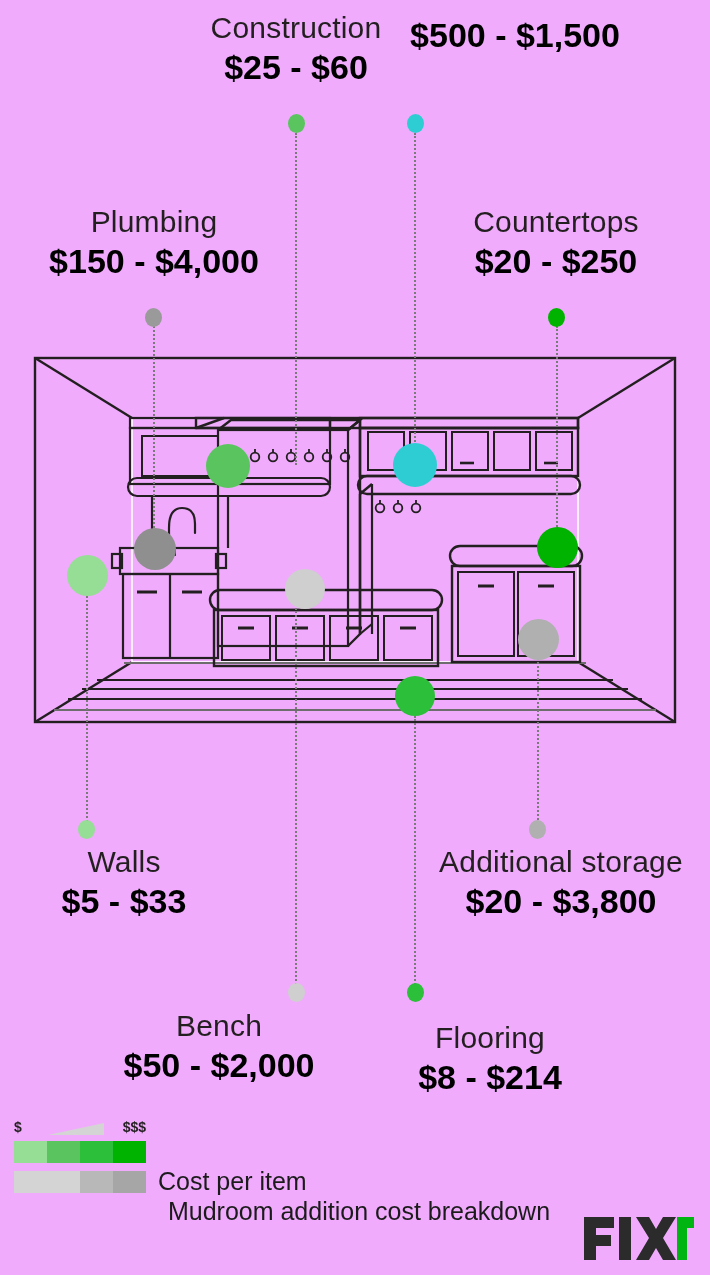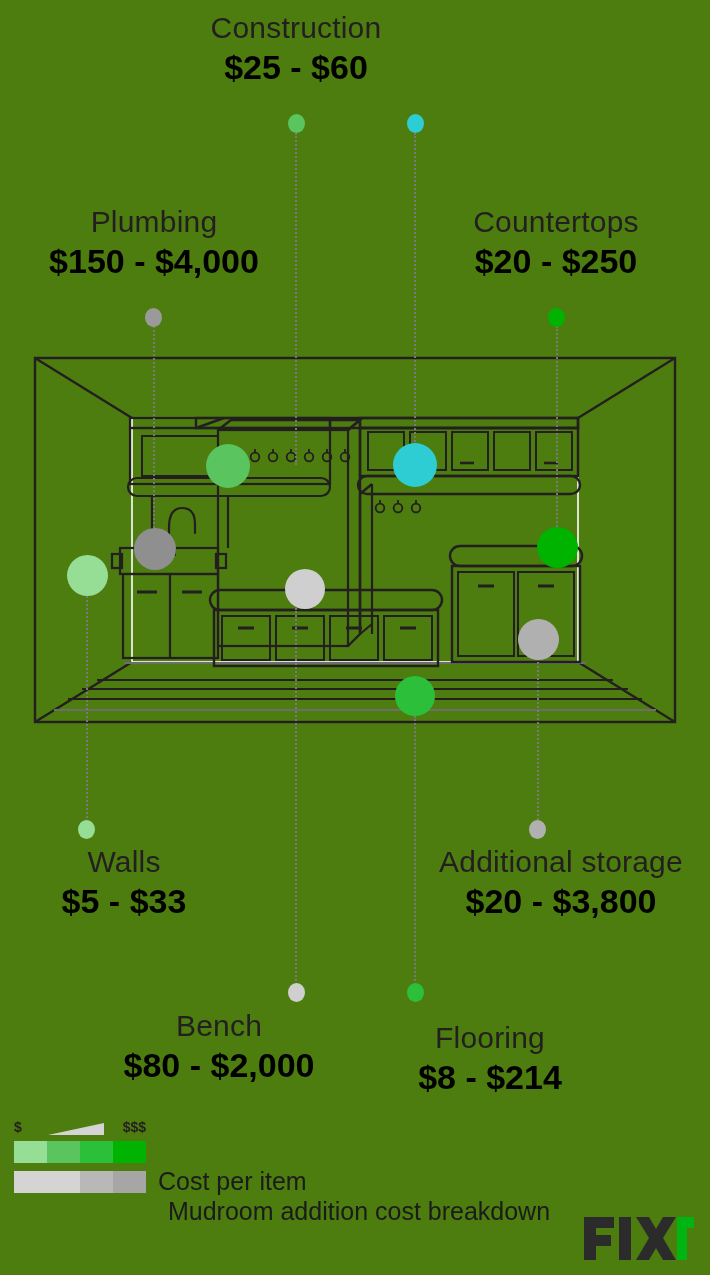--- a/index.html
+++ b/index.html
@@ -2,21 +2,21 @@
 <html><head>
 <meta charset="utf-8">
 <style>
   * { box-sizing: border-box; margin: 0; padding: 0; }
   html, body {
     width: 710px; height: 1275px;
     background: #ffffff;
     font-family: "Liberation Sans", sans-serif;
     overflow: hidden;
   }
-  #stage { position: relative; width: 710px; height: 1275px; background:#4d7c0f; }
+  #stage { position: relative; width: 710px; height: 1275px; background:#f0abfc; }
 
   
   .callout { position: absolute; text-align: center; }
   .callout .cl-title {
     font-family: "Liberation Sans", sans-serif;
     font-weight: 300;
     color: #231f20;
     letter-spacing: .2px;
     line-height: 1.05;
     white-space: nowrap;
@@ -249,20 +249,21 @@
   <div class="dot" style="left:518px; top:619px; width:41px; height:41px; background:#b0b0b0;"></div>
   <div class="dot" style="left:285px; top:569px; width:40px; height:40px; background:#cfcfcf;"></div>
   <div class="dot" style="left:395px; top:676px; width:40px; height:40px; background:#2cbf3a;"></div>
 
   <div class="callout" style="left:116px; top:12px; width:360px;">
     <div class="cl-title t-lg">Construction</div>
     <div class="cl-price p-lg">$25 - $60</div>
   </div>
 
   <div class="callout" style="left:335px; top:12px; width:360px;">
+    <div class="cl-price p-lg">$500 - $1,500</div>
   </div>
 
   <div class="callout" style="left:-26px; top:206px; width:360px;">
     <div class="cl-title t-lg">Plumbing</div>
     <div class="cl-price p-lg">$150 - $4,000</div>
   </div>
 
   <div class="callout" style="left:391px; top:206px; width:330px;">
     <div class="cl-title t-lg">Countertops</div>
     <div class="cl-price p-lg">$20 - $250</div>
@@ -273,21 +274,21 @@
     <div class="cl-price p-lg">$5 - $33</div>
   </div>
 
   <div class="callout" style="left:412px; top:846px; width:298px;">
     <div class="cl-title t-lg">Additional storage</div>
     <div class="cl-price p-lg">$20 - $3,800</div>
   </div>
 
   <div class="callout" style="left:39px; top:1010px; width:360px;">
     <div class="cl-title t-lg">Bench</div>
-    <div class="cl-price p-lg">$80 - $2,000</div>
+    <div class="cl-price p-lg">$50 - $2,000</div>
   </div>
 
   <div class="callout" style="left:330px; top:1022px; width:320px;">
     <div class="cl-title t-lg">Flooring</div>
     <div class="cl-price p-lg">$8 - $214</div>
   </div>
 
   <div id="legend">
 
     <div class="lg-scale">

